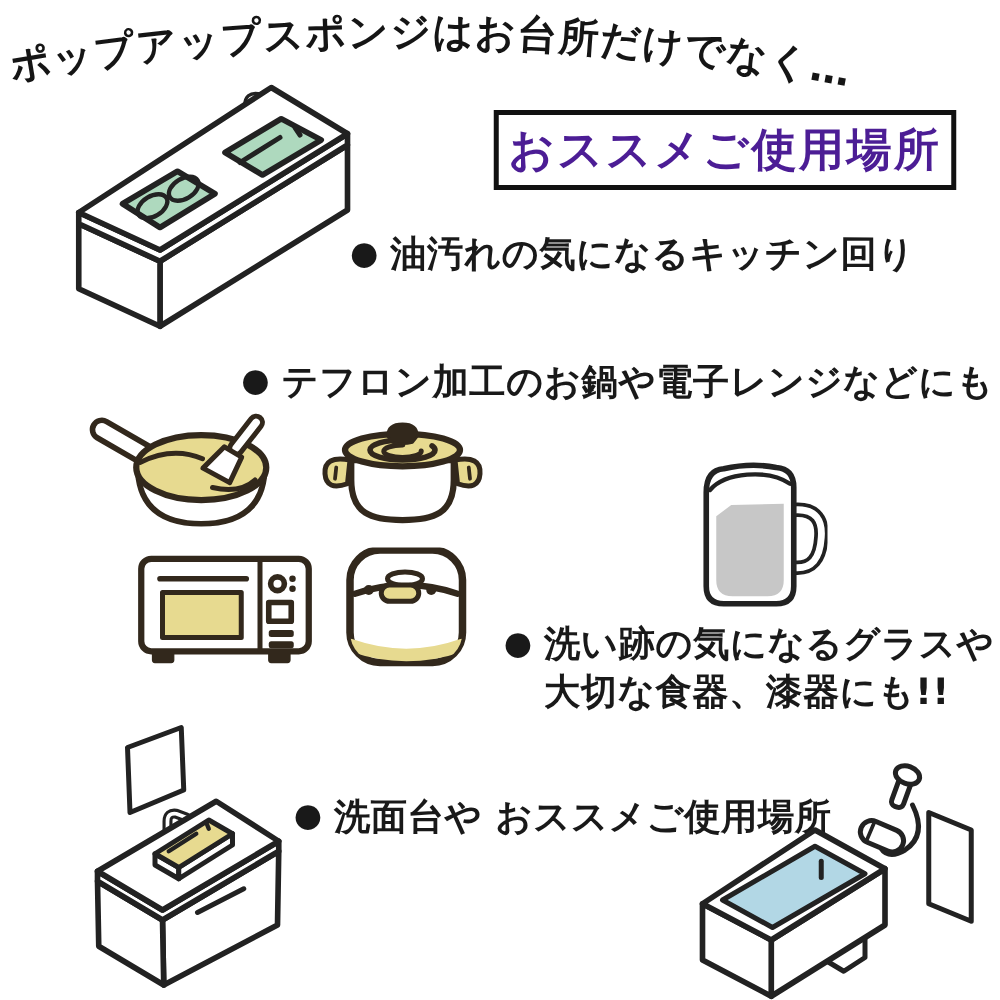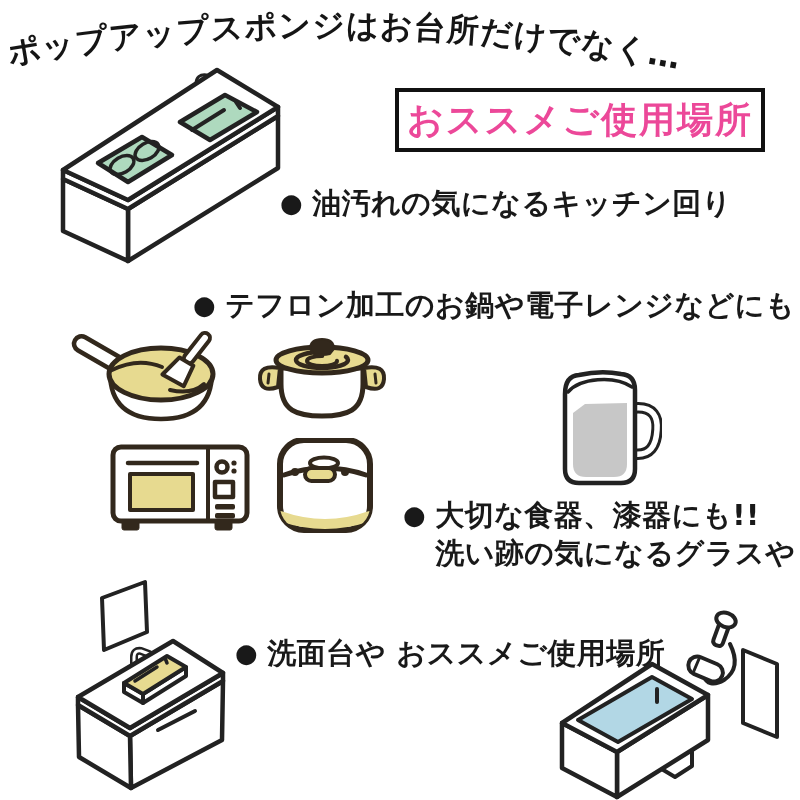--- a/index.html
+++ b/index.html
@@ -4,21 +4,21 @@
 <style>
   *{margin:0;padding:0;box-sizing:border-box}
   html,body{width:800px;height:800px;background:#fff}
   body{font-family:"DejaVu Sans","Liberation Sans",sans-serif;color:#1a1a1a}
   .canvas{position:relative;width:800px;height:800px;background:#fff;overflow:hidden}
   .abs{position:absolute}
   .heading-svg{position:absolute;left:2px;top:0;width:676px;height:82px}
   .heading-svg text{font-family:"DejaVu Sans","Liberation Sans",sans-serif;font-weight:700;font-size:32px;fill:#151515;letter-spacing:1px}
   .title-box{position:absolute;left:395px;top:88px;width:370px;height:64px;border:4px solid #111;
              display:flex;align-items:center;justify-content:center;background:#fff;
-             font-size:36px;font-weight:700;letter-spacing:2px;color:#ec4899;white-space:nowrap}
+             font-size:36px;font-weight:700;letter-spacing:2px;color:#4c1d95;white-space:nowrap}
   .bullet{position:absolute;display:flex;align-items:flex-start;font-weight:700;font-size:29px;
           line-height:34px;letter-spacing:0.5px;color:#191919;white-space:nowrap}
   .bullet .marker{font-size:26px;line-height:34px;margin-right:9px}
   .bullet .lines{line-height:38px}
   svg{display:block}
 </style>
 </head>
 <body>
 
 <div class="canvas">
@@ -135,22 +135,22 @@
       </g>
       <path d="M9,28 Q9,10 23,9 Q45,4 65,8 Q79,9 79,24 L79,103 Q79,117 65,117 L23,117 Q9,117 9,103 Z" fill="#fff" stroke-width="4.5"></path>
       <path d="M17,47 L29,38 L71,37 L71,98 Q71,111 58,111 L30,111 Q17,111 17,98 Z" stroke="none" fill="#c7c7c7"></path>
       <path d="M12,26 C24,12 58,9 76,21" fill="none" stroke-width="3.5"></path>
     </g>
   </svg>
 
   <div class="bullet" style="left:403px;top:496px">
     <span class="marker" style="line-height:38px">●</span>
     <div class="lines">
+      <div>洗い跡の気になるグラスや</div>
       <div>大切な食器、漆器にも!!</div>
-      <div>洗い跡の気になるグラスや</div>
     </div>
   </div>
 
   <div class="bullet" style="left:235px;top:636px">
     <span class="marker">●</span>
     <span>洗面台や おススメご使用場所</span>
   </div>
 
   <svg class="abs" style="left:50px;top:578px" width="250" height="218" viewBox="0 0 250 218">
     <g stroke="#222" stroke-width="4.5" stroke-linejoin="round" stroke-linecap="round">

